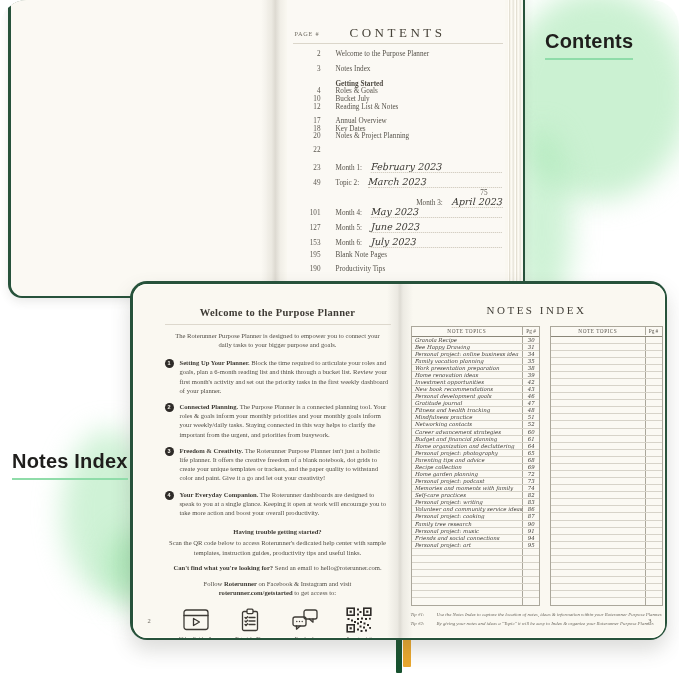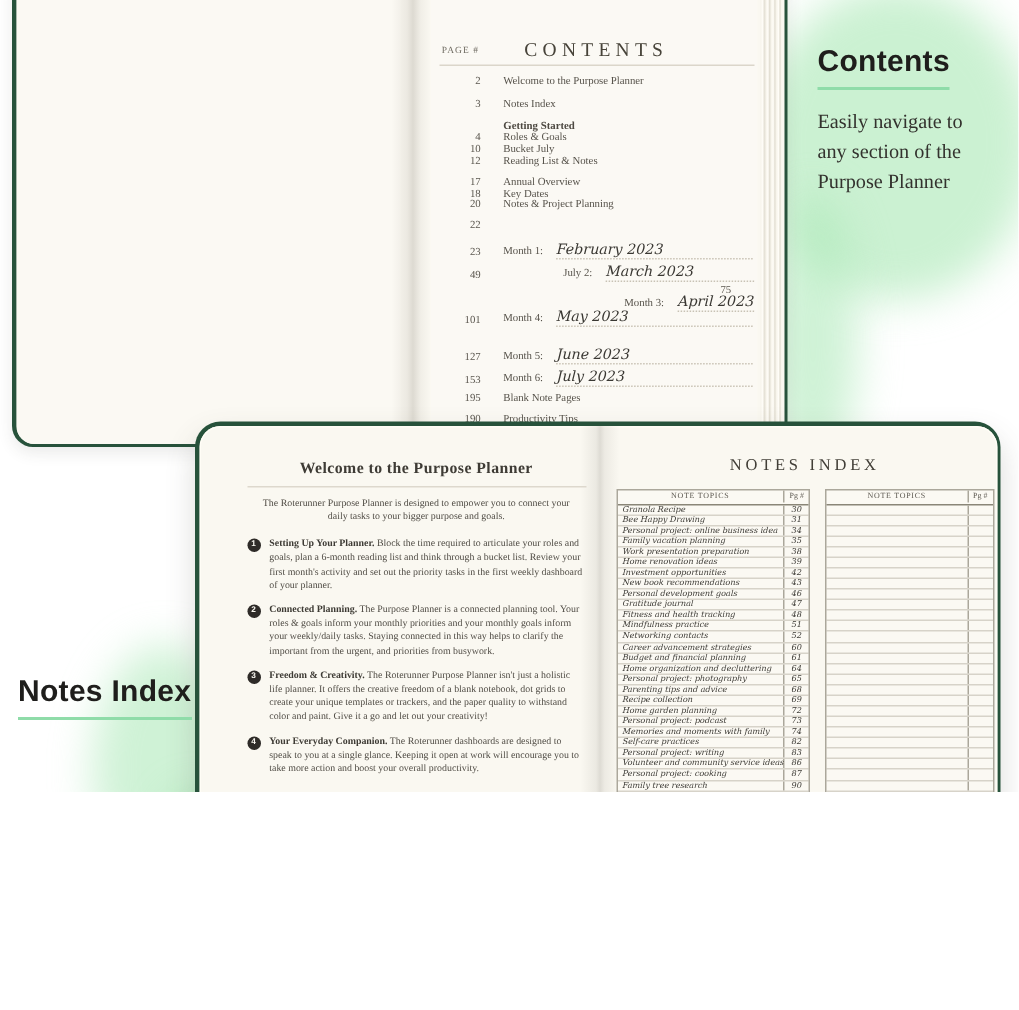--- a/index.html
+++ b/index.html
@@ -1,17 +1,17 @@
 <!DOCTYPE html>
 <html><head>
 <meta charset="utf-8">
 <style>
   html,body{margin:0;padding:0;}
   body{font-family:"Liberation Serif",serif;background:#fff;}
-  #canvas{position:relative;width:679px;height:528px;background:#ffffff;overflow:hidden;}
+  #canvas{position:relative;width:679px;height:673px;background:#ffffff;overflow:hidden;border-radius:27px;}
 
   
   .glow{position:absolute;border-radius:50%;filter:blur(14px);z-index:0;}
   .glow-r1{left:505px;top:-10px;width:185px;height:210px;background:rgba(168,231,180,0.60);}
   .glow-r2{left:512px;top:130px;width:60px;height:190px;background:rgba(168,231,180,0.55);}
   .glow-l1{left:62px;top:430px;width:95px;height:165px;background:rgba(168,231,180,0.55);}
   .glow-l2{left:110px;top:530px;width:45px;height:80px;background:rgba(150,224,164,0.65);}
 
   
   .tn{position:absolute;left:8px;top:-14px;width:517px;height:312px;background:#27523B;
@@ -172,42 +172,42 @@
             <div class="c-row c-bold" style="margin-top: 6px;">
               <span class="c-pg">22</span>
             </div>
             <div class="c-row c-month" style="margin-top: 5px;">
               <span class="c-pg">23</span>
               <div class="c-body">
                 <span class="c-label">Month 1:</span>
                 <span class="c-hw">February 2023</span>
               </div>
             </div>
-            <div class="c-row c-month" style="margin-top: 2px; gap: 40px;">
+            <div class="c-row c-month" style="margin-top: 2px;">
               <span class="c-pg">49</span>
               <div class="c-body">
-                <span class="c-label">July 2:</span>
+                <span class="c-label">Topic 2:</span>
                 <span class="c-hw">March 2023</span>
               </div>
             </div>
             <div class="c-row c-month" style="margin-top: 2px; flex-direction: column;">
               <span class="c-pg">75</span>
               <div class="c-body">
                 <span class="c-label">Month 3:</span>
                 <span class="c-hw">April 2023</span>
               </div>
             </div>
             <div class="c-row c-month" style="margin-top: 2px;">
               <span class="c-pg">101</span>
               <div class="c-body">
                 <span class="c-label">Month 4:</span>
                 <span class="c-hw">May 2023</span>
               </div>
             </div>
-            <div class="c-row c-month" style="margin-top: 12px;">
+            <div class="c-row c-month" style="margin-top: 2px;">
               <span class="c-pg">127</span>
               <div class="c-body">
                 <span class="c-label">Month 5:</span>
                 <span class="c-hw">June 2023</span>
               </div>
             </div>
             <div class="c-row c-month" style="margin-top: 2px; align-items: flex-end;">
               <span class="c-pg">153</span>
               <div class="c-body">
                 <span class="c-label">Month 6:</span>
@@ -666,21 +666,18 @@
           </div>
       </div>
 
       <span class="pg-num pg-left">2</span>
       <span class="pg-num pg-right">3</span>
     </div>
   </div>
 
   <div class="annotation ann-contents">
     <span class="ann-title">Contents</span>
-    <div class="ann-desc">Easily navigate to
-any section of the
-Purpose Planner</div>
   </div>
   <div class="annotation ann-notes">
     <span class="ann-title">Notes Index</span>
   </div>
 
 </div>
 
 </body></html>

